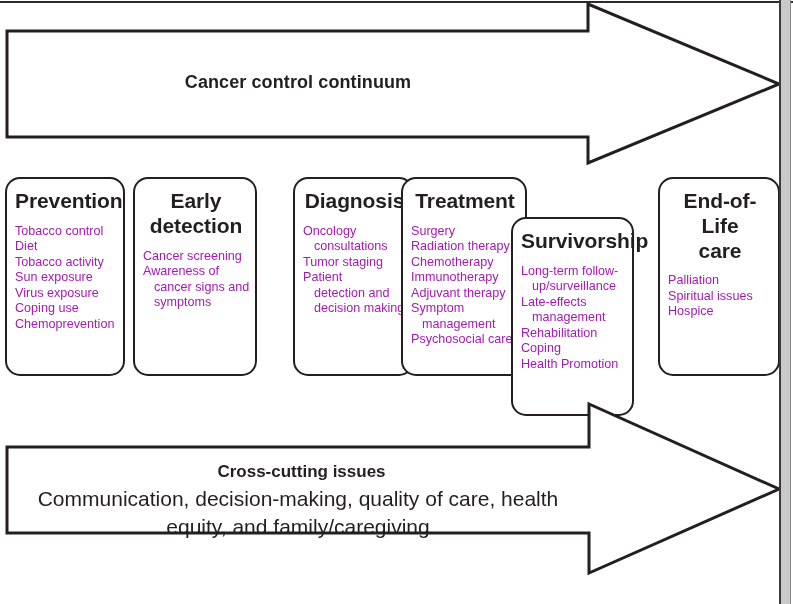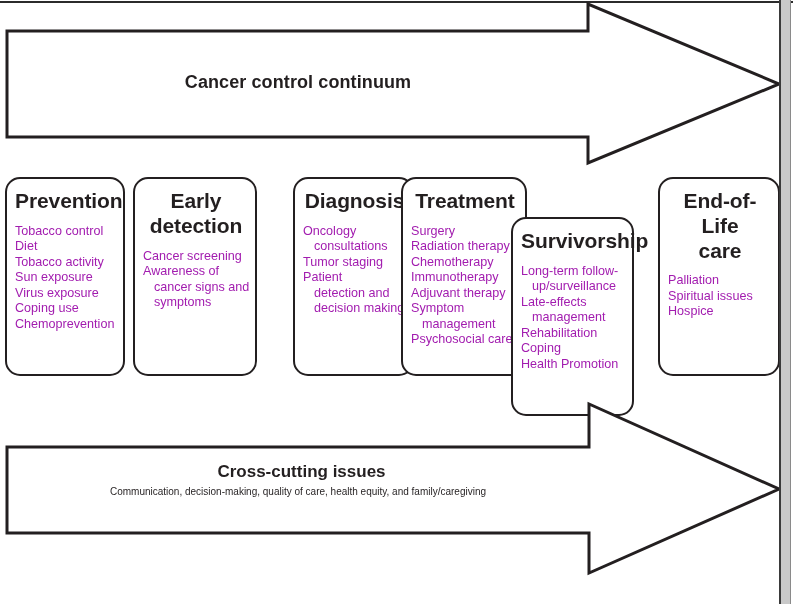--- a/index.html
+++ b/index.html
@@ -74,21 +74,21 @@
   }
   #crosscut-title {
     font-size: 17px;
     font-weight: bold;
     text-align: center;
     color: #231f20;
     line-height: 1.25;
     margin-left: 7px;
   }
   #crosscut-sub {
-    font-size: 10px;
+    font-size: 21px;
     font-weight: normal;
     text-align: center;
     color: #231f20;
     line-height: 1.3;
     margin-top: 3px;
   }
 
   
   .stage-box {
     position: absolute;

